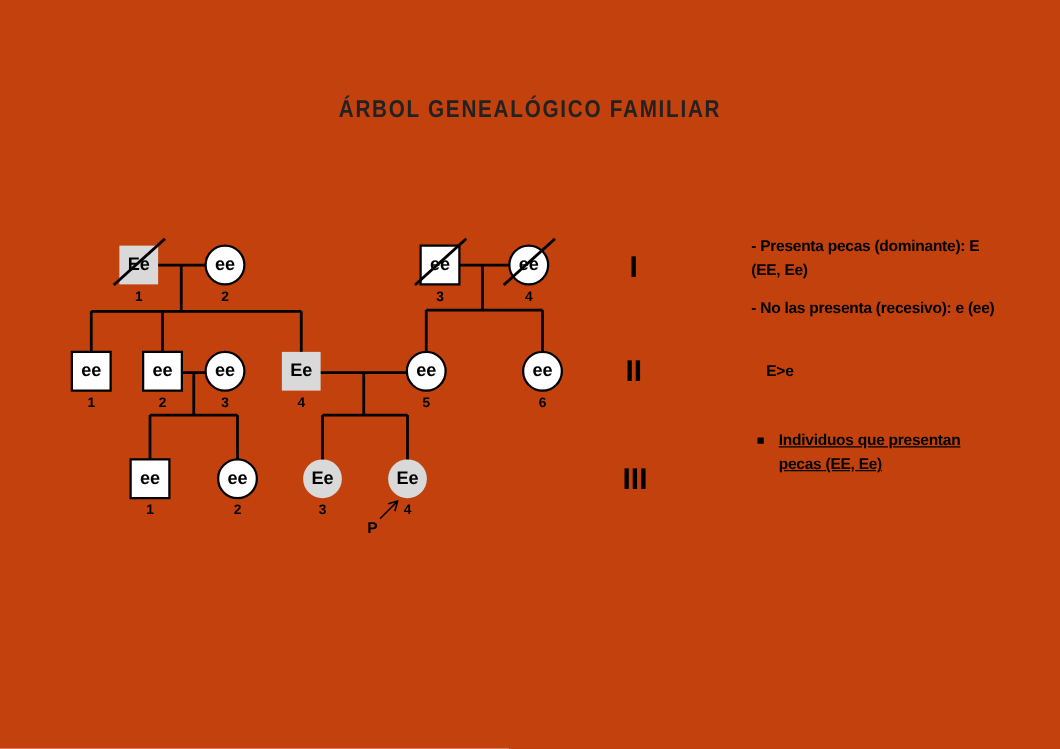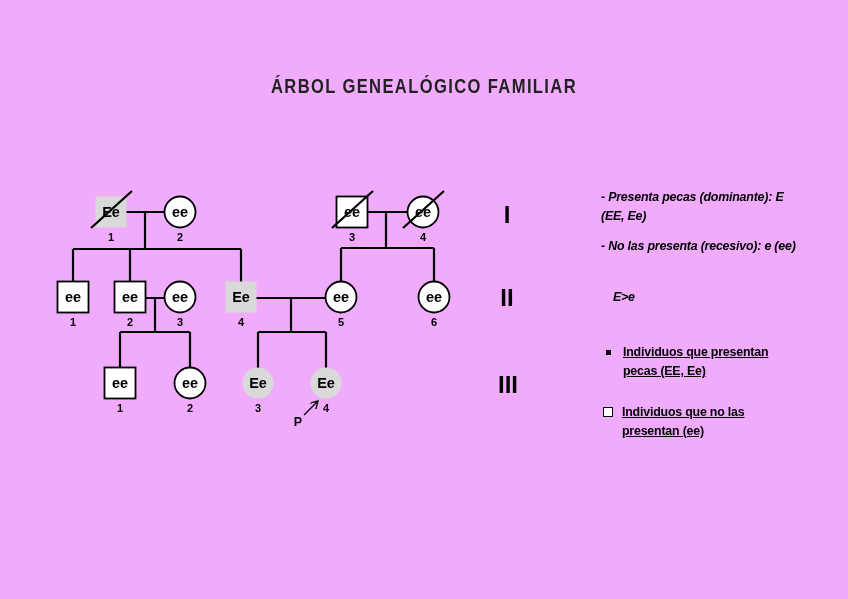--- a/index.html
+++ b/index.html
@@ -1,20 +1,20 @@
 <!DOCTYPE html>
 <html><head>
 <meta charset="utf-8">
 <style>
   html,body{margin:0;padding:0;}
   body{
     width:848px;height:599px;position:relative;background:#ffffff;
     font-family:"Liberation Sans",sans-serif;overflow:hidden;color:#000;
   }
-  .page{position:absolute;inset:0;background:#f0abfc;}
+  .page{position:absolute;inset:0;background:#c2410c;}
   .title{
     position:absolute;top:77px;left:0;width:100%;text-align:center;margin:0;
     font-size:18px;font-weight:600;letter-spacing:1.5px;color:#222;
     transform:scale(0.92,1.08);
   }
   .subtitle{
     position:absolute;top:117px;left:0;width:100%;text-align:center;margin:0;
     font-size:13.5px;font-weight:400;color:#111;
   }
   svg#pedigree{position:absolute;left:0;top:0;}
@@ -22,21 +22,21 @@
   .slash{stroke:#000;stroke-width:2.3;}
   .genotype{font:bold 14.5px "Liberation Sans",sans-serif;fill:#000;}
   .number{font:bold 11px "Liberation Sans",sans-serif;fill:#000;}
   .gen-label{font:bold 24px "Liberation Sans",sans-serif;fill:#000;}
   .proband-p{font:bold 12.5px "Liberation Sans",sans-serif;fill:#000;}
   .arrow-line{stroke:#000;stroke-width:1.2;fill:none;}
   .legend{
     position:absolute;left:601px;top:188px;width:222px;
     font-weight:bold;font-size:12.4px;line-height:1.52;letter-spacing:-0.2px;
   }
-  .legend p{margin:0;font-style:italic;}
+  .legend p{margin:0;}
   .legend .l1{max-width:200px;margin-bottom:11px;}
   .legend .l2{white-space:nowrap;}
   .legend .formula{margin-top:32px;padding-left:12px;}
   .bullets{margin-top:37px;}
   .bullet{display:flex;align-items:flex-start;}
   .bullet.first{margin-bottom:22px;}
   .marker{flex:0 0 auto;}
   .marker.filled{width:5px;height:5px;background:#000;margin:7px 12px 0 5px;}
   .marker.empty{width:8px;height:8px;border:1.3px solid #000;background:#fff;margin:4px 9px 0 2px;}
   .bullet .text{display:block;max-width:158px;text-decoration:underline;}
@@ -157,20 +157,16 @@
 
   <div class="legend">
     <p class="l1">- Presenta pecas (dominante): E (EE, Ee)</p>
     <p class="l2">- No las presenta (recesivo): e (ee)</p>
     <p class="formula">E&gt;e</p>
     <div class="bullets">
       <div class="bullet first">
         <span class="marker filled"></span>
         <span class="text">Individuos que presentan pecas (EE, Ee)</span>
       </div>
-      <div class="bullet">
-        <span class="marker empty"></span>
-        <span class="text">Individuos que no las presentan (ee)</span>
-      </div>
     </div>
   </div>
 
 </div>
 
 </body></html>

